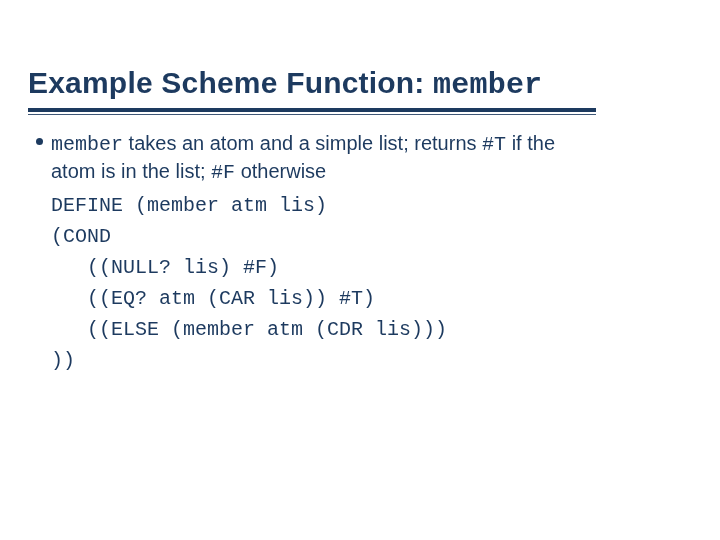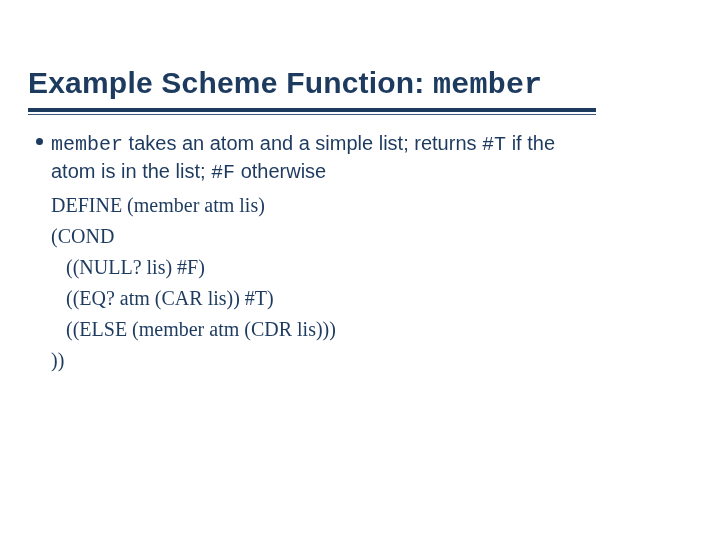--- a/index.html
+++ b/index.html
@@ -69,21 +69,21 @@
     line-height: 1.35;
     color: #1d3a5f;
   }
   .content .mono {
     font-family: "Courier New", Courier, monospace;
   }
   .desc-line {
     margin: 0;
   }
   .code {
-    font-family: Liberation Serif, serif;
+    font-family: Liberation Mono, monospace;
     font-size: 20px;
     line-height: 1.55;
     white-space: pre;
     margin-top: 4px;
     color: #1d3a5f;
   }
   .pagenum {
     position: absolute;
     right: 26px;
     bottom: 22px;

